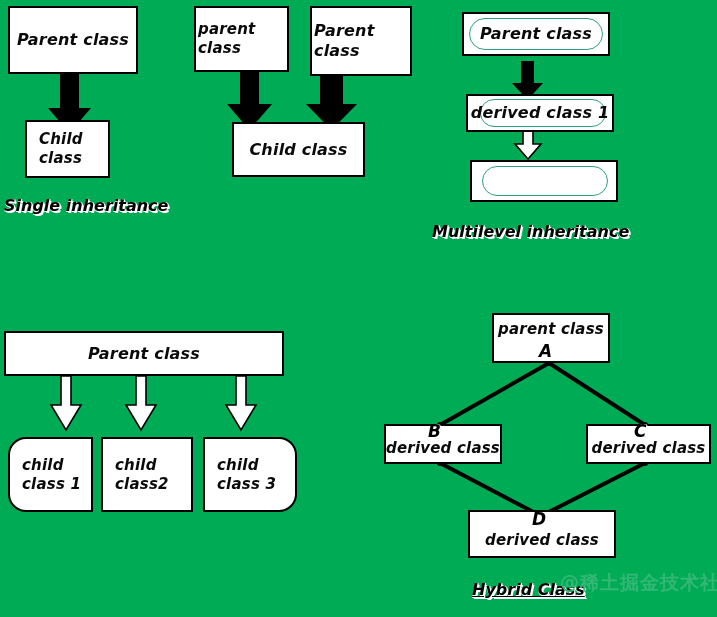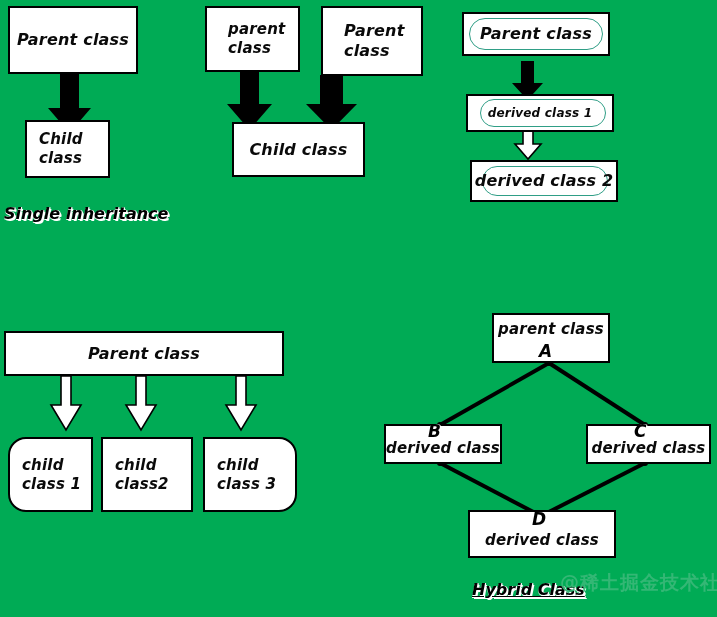--- a/index.html
+++ b/index.html
@@ -26,21 +26,21 @@
     font-style:italic;
     font-weight:bold;
     color:#0a0a0a;
     line-height:1.25;
     white-space:pre-line;
     letter-spacing:.2px;
   }
   .c-center{justify-content:center;}
   .c-left{justify-content:flex-start;}
   .pad-l{padding-left:12px;}
-  .pad-l2{padding-left:21px;margin-left:11px;}
+  .pad-l2{padding-left:2px;}
 
   
   .inner-round{
     position:absolute;
     border:1px solid #2f9e86;
     border-radius:16px;
     box-sizing:border-box;
     pointer-events:none;
   }
 
@@ -133,21 +133,21 @@
 
   <div class="box c-center" style="left:8px;top:6px;width:130px;height:68px;">
     <span class="txt" style="font-size:16px;">Parent class</span>
   </div>
 
   <div class="box c-left pad-l" style="left:25px;top:120px;width:85px;height:58px;">
     <span class="txt" style="font-size:15px;">Child
 class</span>
   </div>
 
-  <div class="caption" style="left:4px;top:204px;font-size:16px;">Single inheritance</div>
+  <div class="caption" style="left:4px;top:196px;font-size:16px;">Single inheritance</div>
 
   <div class="box c-left pad-l2" style="left:194px;top:6px;width:95px;height:66px;">
     <span class="txt" style="font-size:15px;">parent
 class</span>
   </div>
 
   <div class="box c-left pad-l2" style="left:310px;top:6px;width:102px;height:70px;">
     <span class="txt" style="font-size:16px;">Parent
 class</span>
   </div>
@@ -157,28 +157,28 @@
   </div>
 
 
   <div class="box c-center" style="left:462px;top:12px;width:148px;height:44px;">
     <div class="inner-round" style="left:5px;top:4px;right:5px;bottom:4px;"></div>
     <span class="txt" style="font-size:16px;position:relative;">Parent class</span>
   </div>
 
   <div class="box c-center" style="left:466px;top:94px;width:148px;height:38px;">
     <div class="inner-round" style="left:12px;top:3px;right:6px;bottom:3px;"></div>
-    <span class="txt" style="font-size:12px;position:relative;">derived class 1</span>
+    <span class="txt" style="font-size:16px;position:relative;">derived class 1</span>
   </div>
 
   <div class="box c-center" style="left:470px;top:160px;width:148px;height:42px;">
     <div class="inner-round" style="left:10px;top:4px;right:8px;bottom:4px;"></div>
-    <span class="txt" style="font-size:16px;position:relative;">derived class 2</span>
-  </div>
-
+  </div>
+
+  <div class="caption" style="left:432px;top:222px;font-size:16px;">Multilevel inheritance</div>
 
   <div class="box c-center" style="left:4px;top:331px;width:280px;height:45px;">
     <span class="txt" style="font-size:16px;">Parent class</span>
   </div>
 
   <div class="box c-left pad-l rr-tl rr-bl" style="left:8px;top:437px;width:85px;height:75px;">
     <span class="txt" style="font-size:15px;">child
 class 1</span>
   </div>
 

